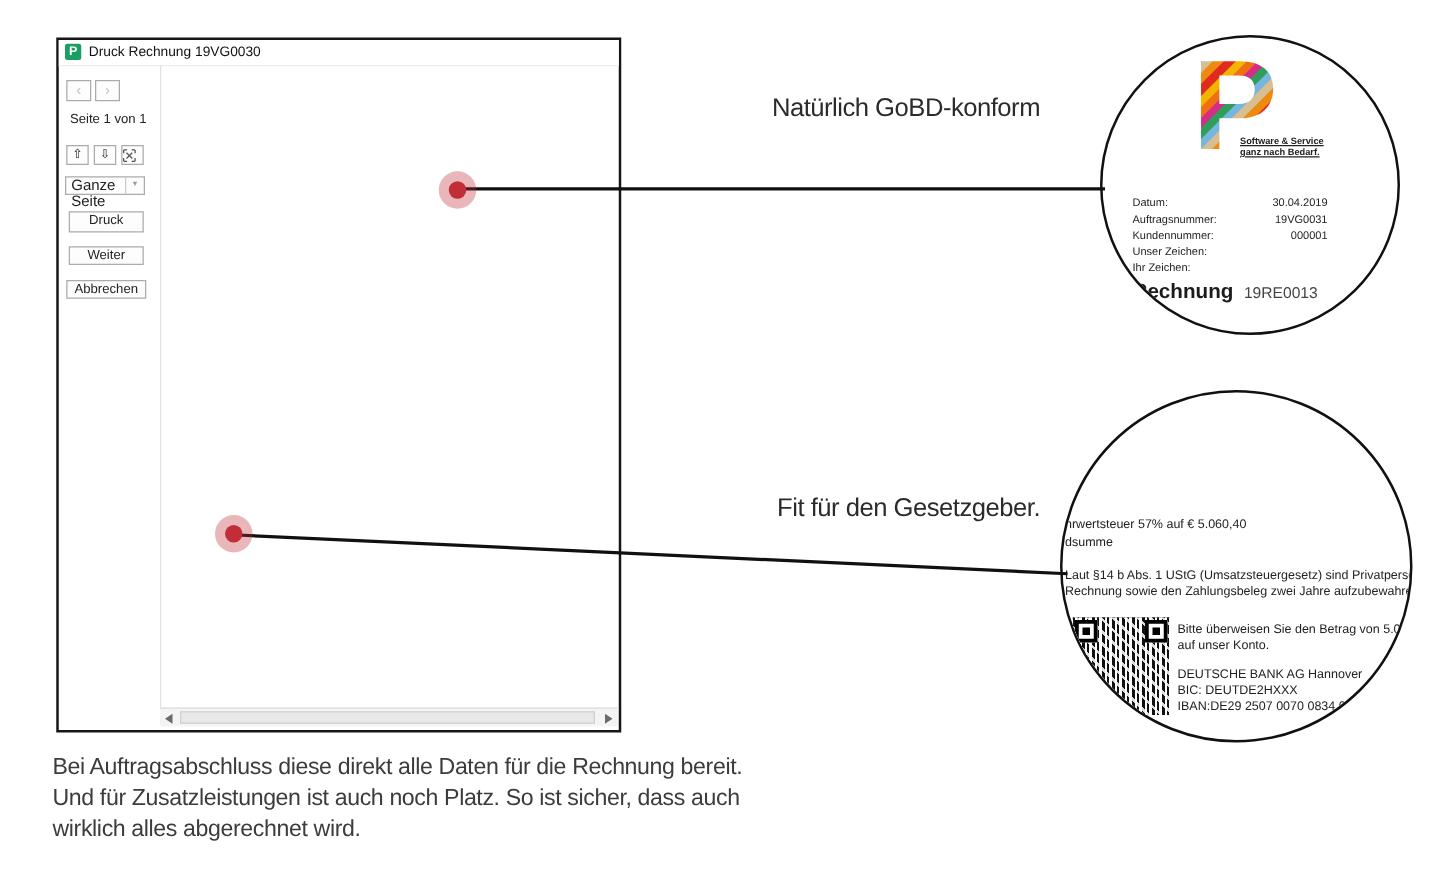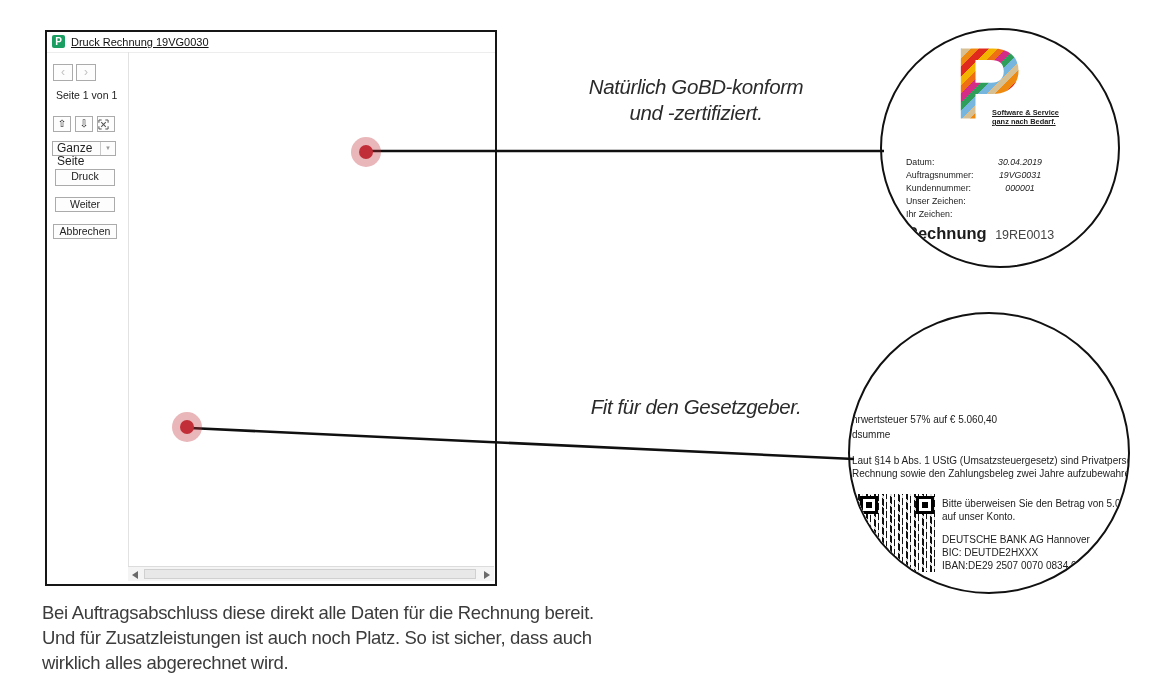--- a/index.html
+++ b/index.html
@@ -1,26 +1,26 @@
 <!DOCTYPE html>
 <html><head>
 <meta charset="utf-8">
 <style>
   html,body{margin:0;padding:0;background:#fff;}
   body{font-family:"Liberation Sans","DejaVu Sans",sans-serif;color:#1b1b1b;}
   #canvas{position:relative;width:1150px;height:700px;background:#fff;overflow:hidden;}
   .abs{position:absolute;}
-  .ra{text-align:center;font-style:italic;}
+  .ra{text-align:right;}
   .nw{white-space:nowrap;}
 
   
   #win{left:45px;top:30px;width:452px;height:556px;border:2px solid #161616;background:#fff;box-sizing:border-box;z-index:1;}
   #titlebar{position:absolute;left:0;top:0;right:0;height:20px;background:#fff;border-bottom:1px solid #ededed;}
   #titleicon{position:absolute;left:5px;top:3px;width:13px;height:13px;background:#1b9e62;color:#fff;font-size:10px;font-weight:bold;text-align:center;line-height:13px;border-radius:2px;}
-  #titletext{position:absolute;left:24px;top:0;line-height:20px;font-size:11px;color:#111;text-decoration:underline;}
+  #titletext{position:absolute;left:24px;top:0;line-height:20px;font-size:11px;color:#111;}
   .tbtn{position:absolute;background:#fdfdfd;border:1px solid #ababab;box-sizing:border-box;font-size:10.5px;color:#222;text-align:center;cursor:default;}
   .tbtn.dis{color:#c2c2c2;}
   #pagedivider{position:absolute;left:81px;top:20px;width:1px;height:514px;background:#e2e2e2;}
   #hscroll{position:absolute;left:81px;top:534px;width:366px;height:15px;background:#f4f4f4;border-top:1px solid #dcdcdc;box-sizing:border-box;}
   .scr-arrow{position:absolute;top:4px;width:0;height:0;border-style:solid;}
   #scr-left{left:4px;border-width:4px 6px 4px 0;border-color:transparent #6a6a6a transparent transparent;}
   #scr-right{right:4px;border-width:4px 0 4px 6px;border-color:transparent transparent transparent #6a6a6a;}
   #scr-thumb{position:absolute;left:16px;top:2px;width:332px;height:10px;background:#e8e8e8;border:1px solid #d0d0d0;box-sizing:border-box;}
 
   
@@ -301,21 +301,20 @@
     </div>
     <div class="abs c10 nw" style="left:92px;top:184px;">Bitte überweisen Sie den Betrag von 5.060,40 € bis zum 1.6.2019</div>
     <div class="abs c10 nw" style="left:92px;top:197px;">auf unser Konto.</div>
     <div class="abs c10 nw" style="left:92px;top:220px;">DEUTSCHE BANK AG Hannover</div>
     <div class="abs c10 nw" style="left:92px;top:233px;">BIC:  DEUTDE2HXXX</div>
     <div class="abs c10 nw" style="left:92px;top:246px;">IBAN:DE29 2507 0070 0834 0614 00</div>
   </div>
 
   <div class="abs mlabel ra" style="left:560px;top:74px;width:272px;">
     <div>Natürlich GoBD-konform</div>
-    <div>und -zertifiziert.</div>
   </div>
   <div class="abs mlabel ra" style="left:560px;top:394px;width:272px;">Fit für den Gesetzgeber.</div>
 
   <div class="abs caption" style="left:42px;top:600px;">
     <div>Bei Auftragsabschluss diese direkt alle Daten für die Rechnung bereit.</div>
     <div>Und für Zusatzleistungen ist auch noch Platz. So ist sicher, dass auch</div>
     <div>wirklich alles abgerechnet wird.</div>
   </div>
 
 </div>

